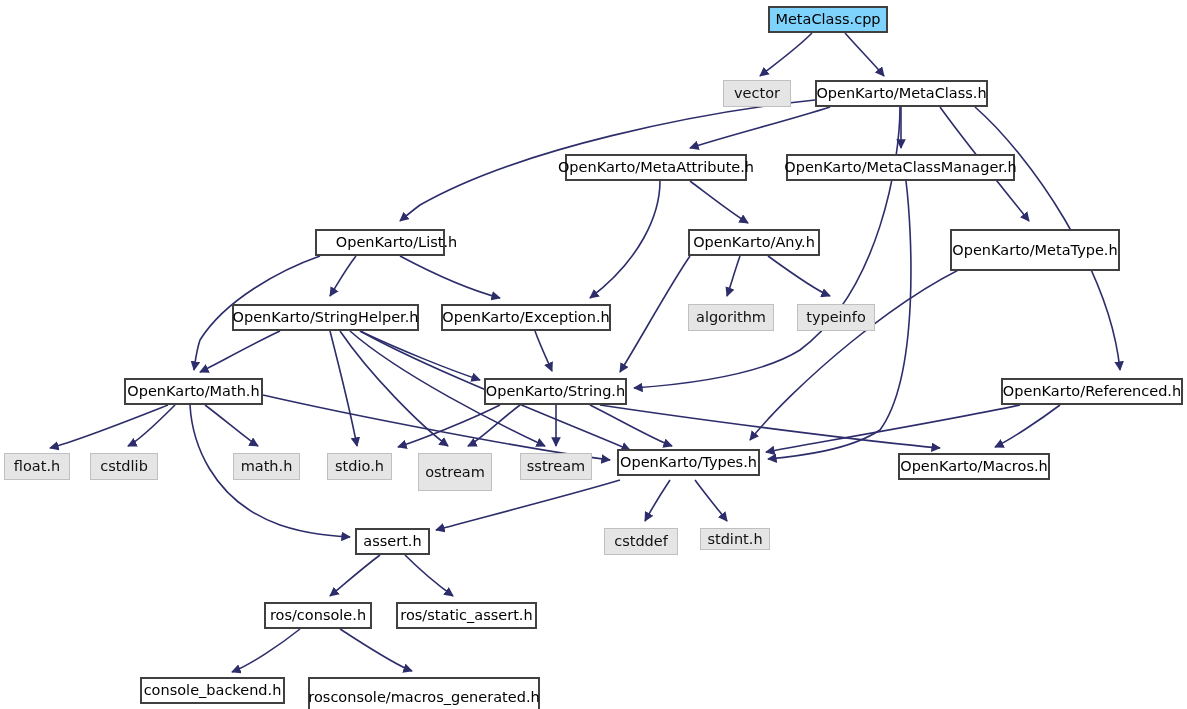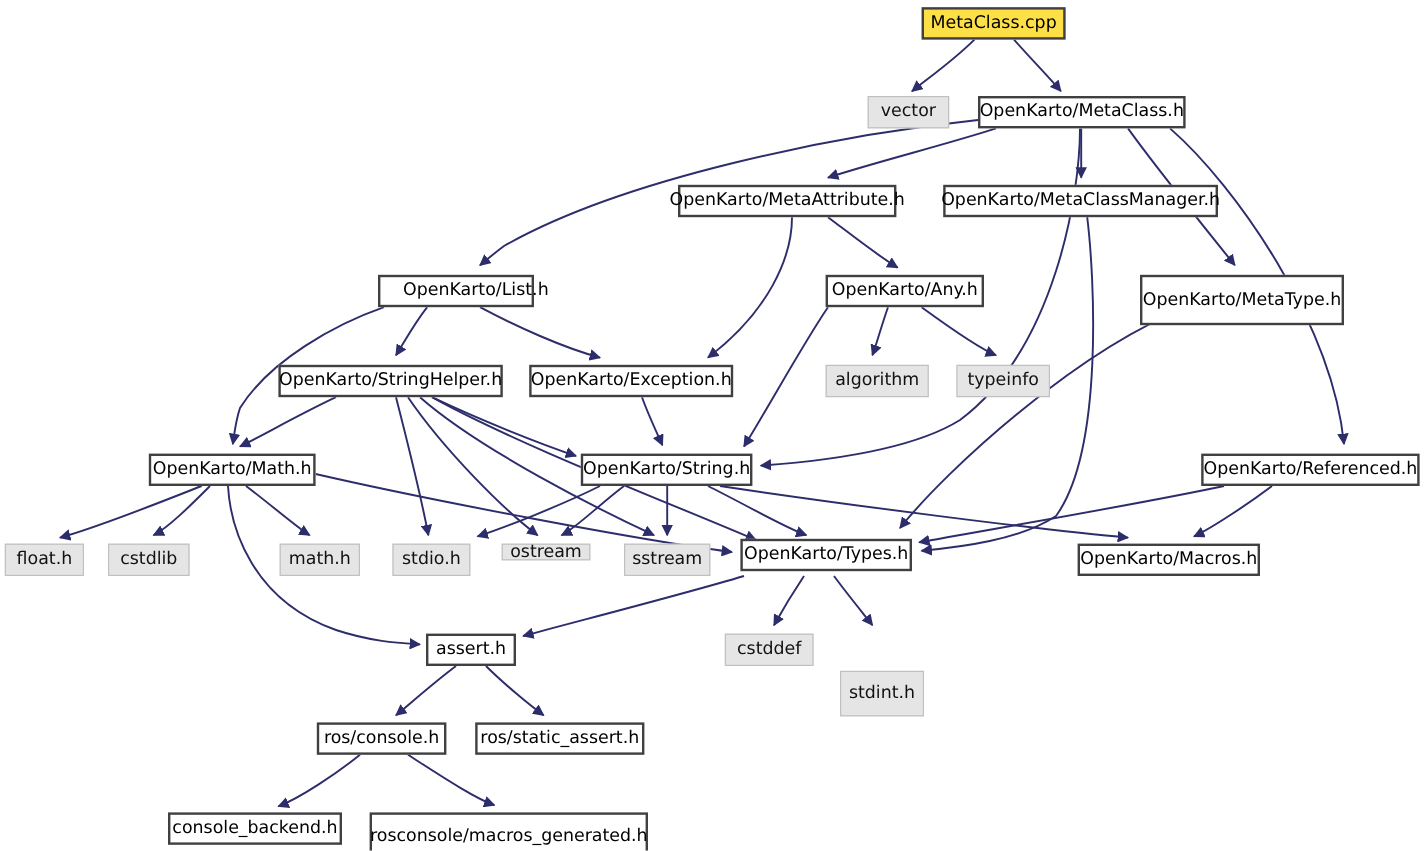--- a/index.html
+++ b/index.html
@@ -33,21 +33,21 @@
     white-space: nowrap;
     font-size: 14.5px;
     line-height: 1;
     color: #000000;
     background: #ffffff;
     border: 1px solid #000000;
     z-index: 2;
     letter-spacing: 0px;
   }
   .node.root {
-    background: #fde047;
+    background: #7dd3fc;
     border: 2px solid #404040;
   }
   .node.local {
     border: 2px solid #404040;
   }
   .node.system {
     border: 1px solid #c0c0c0;
     background: #e5e5e5;
     color: #111111;
   }
@@ -162,36 +162,36 @@
       </div>
       <div class="node system" style="left: 90px; top: 453px; width: 68px; height: 27px;">
         <span>cstdlib</span>
       </div>
       <div class="node system" style="left: 233px; top: 453px; width: 67px; height: 27px;">
         <span>math.h</span>
       </div>
       <div class="node system" style="left: 327px; top: 453px; width: 65px; height: 27px;">
         <span>stdio.h</span>
       </div>
-      <div class="node system" style="left: 418px; top: 453px; width: 74px; height: 14px;">
+      <div class="node system" style="left: 418px; top: 453px; width: 74px; height: 38px;">
         <span>ostream</span>
       </div>
       <div class="node system" style="left: 520px; top: 453px; width: 72px; height: 27px;">
         <span>sstream</span>
       </div>
       <div class="node local" style="left: 617px; top: 449px; width: 143px; height: 27px;">
         <span>OpenKarto/Types.h</span>
       </div>
       <div class="node local" style="left: 898px; top: 453px; width: 152px; height: 27px;">
         <span>OpenKarto/Macros.h</span>
       </div>
       <div class="node system" style="left: 604px; top: 528px; width: 74px; height: 27px;">
         <span>cstddef</span>
       </div>
-      <div class="node system" style="left: 700px; top: 559px; width: 70px; height: 38px;">
+      <div class="node system" style="left: 700px; top: 528px; width: 70px; height: 22px;">
         <span>stdint.h</span>
       </div>
       <div class="node local" style="left: 355px; top: 528px; width: 75px; height: 27px;">
         <span>assert.h</span>
       </div>
       <div class="node local" style="left: 264px; top: 602px; width: 108px; height: 27px;">
         <span>ros/console.h</span>
       </div>
       <div class="node local" style="left: 396px; top: 602px; width: 141px; height: 27px;">
         <span>ros/static_assert.h</span>

